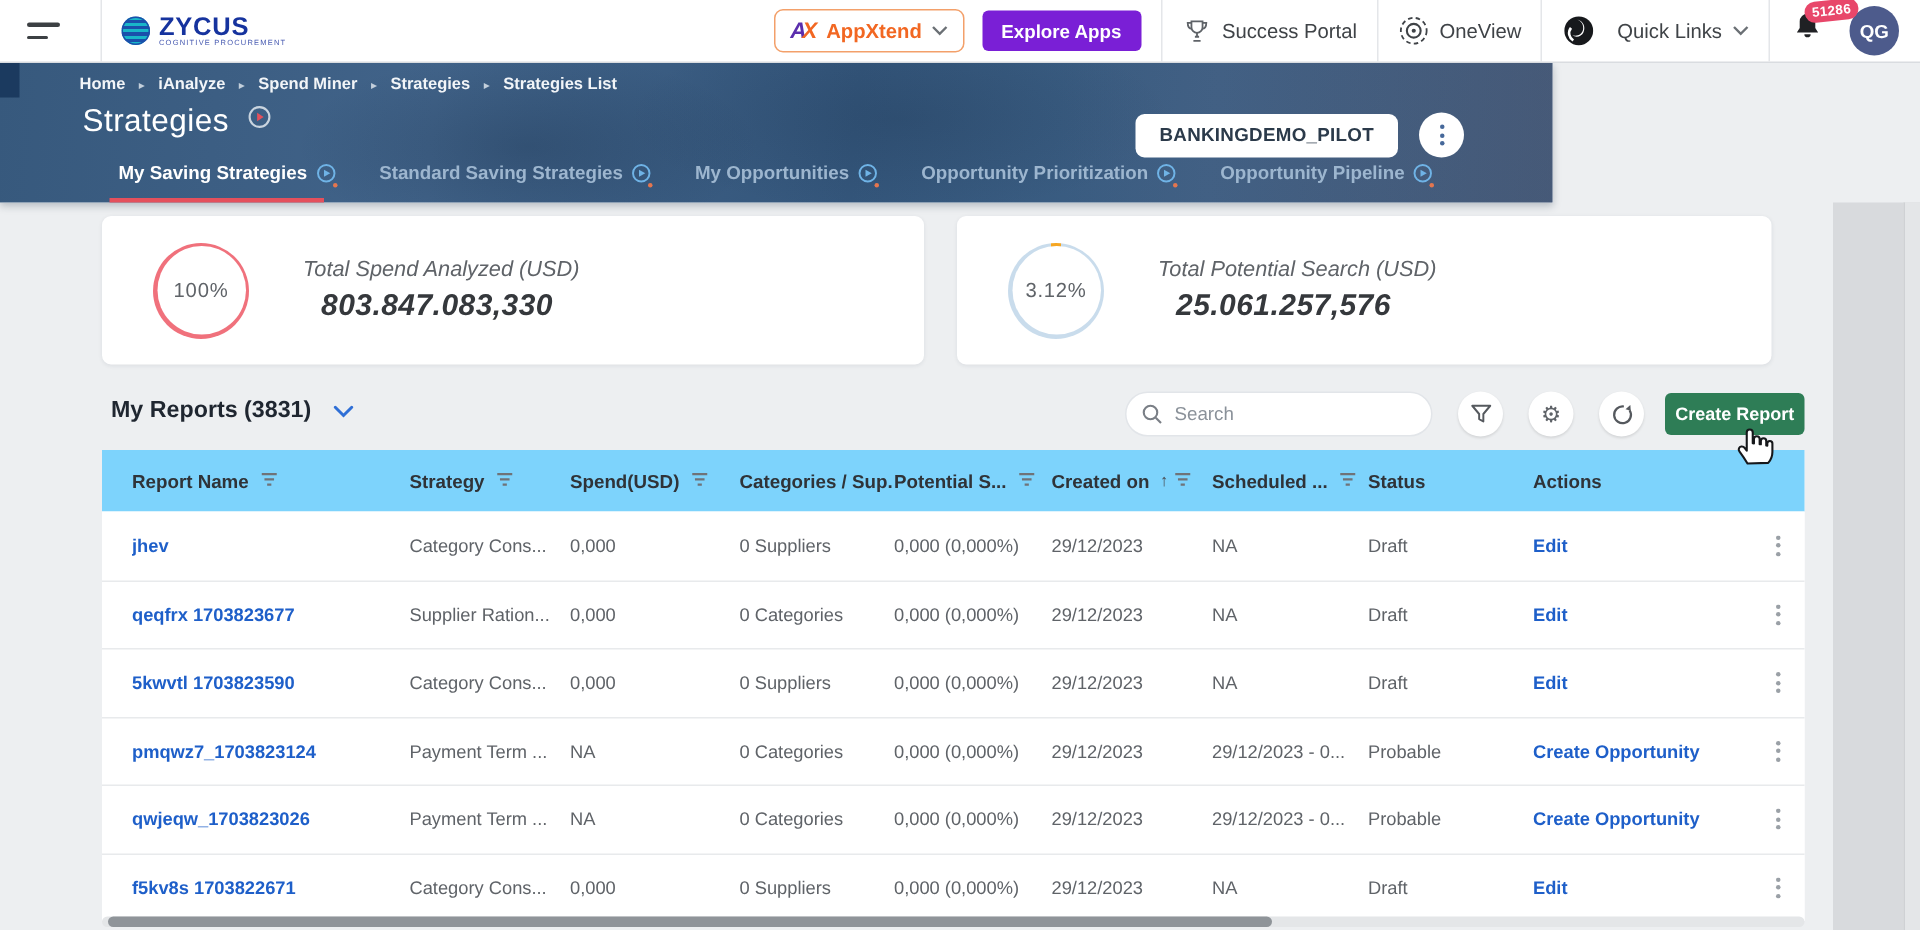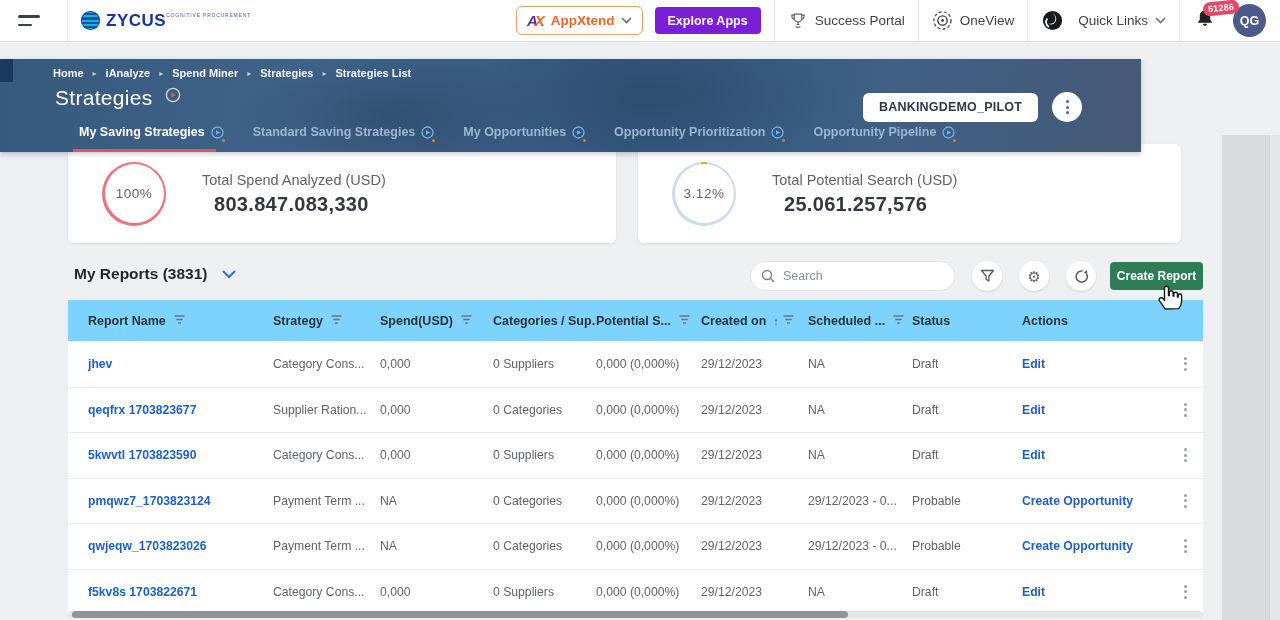--- a/index.html
+++ b/index.html
@@ -14,40 +14,40 @@
   
   .topbar{position:absolute;top:0;left:0;width:1280px;height:42px;background:#fff;
     border-bottom:1px solid #d9dce0;display:flex;align-items:center;padding:0 14px 0 18px;z-index:30;}
   .hamburger{display:flex;flex-direction:column;gap:6px;cursor:pointer;margin-right:14px;}
   .hamburger i{display:block;height:2.4px;background:#3c4043;border-radius:2px;}
   .hamburger i:nth-child(1){width:22px;} .hamburger i:nth-child(2){width:14px;}
   .vdiv{width:1px;height:41px;background:#e4e6e9;margin:0 13px;flex:none;}
   .logo{display:flex;align-items:center;gap:6px;}
   .logo-mark{width:19px;height:19px;border-radius:50%;flex:none;
     background:repeating-linear-gradient(0deg,#19b6c9 0 2px,#1a50ab 2px 4.2px);box-shadow:inset 0 0 0 1px #1a50ab;}
-  .logo-text{display:flex;flex-direction:row;line-height:1;}
+  .logo-text{display:flex;flex-direction:column;line-height:1;}
   .logo-text b{font-size:17px;color:#16339e;letter-spacing:.5px;}
   .logo-text small{font-size:5px;color:#4558b0;letter-spacing:.8px;margin-top:1px;}
   .appxtend{margin-left:auto;height:29px;border:1.5px solid #f3a06a;border-radius:6px;
     display:flex;align-items:center;gap:6px;padding:0 10px;cursor:pointer;background:#fff;}
   .ax b{color:#5b2ead;font-style:italic;font-size:15px;} .ax i{color:var(--appxtend-orange);font-style:italic;font-weight:bold;font-size:15px;margin-left:-3px;}
   .ax-label{color:var(--appxtend-orange);font-weight:bold;font-size:13.5px;}
   .explore{margin-left:12px;height:27px;padding:0 13px;background:var(--brand-purple);color:#fff;
     font-weight:bold;font-size:12.5px;border:none;border-radius:4px;cursor:pointer;font-family:inherit;}
   .nav-item{display:flex;align-items:center;gap:7px;font-size:13.5px;color:#3f4347;cursor:pointer;white-space:nowrap;}
   .chev{flex:none;}
   .merlin{margin-right:14px;cursor:pointer;display:flex;}
   .bell-wrap{position:relative;margin-right:6px;cursor:pointer;}
   .badge{position:absolute;top:-6px;left:10px;background:var(--badge-red);color:#fff;font-size:9px;
     font-weight:bold;padding:2px 5px;border-radius:9px;transform:rotate(-6deg);letter-spacing:.2px;}
   .avatar{width:33px;height:33px;border-radius:50%;background:#4d5b8c;color:#fff;font-weight:bold;
     font-size:12.5px;display:flex;align-items:center;justify-content:center;margin-left:10px;cursor:pointer;}
 
   
-  .hero{position:absolute;top:59px;left:0;width:1141px;height:93px;background:
+  .hero{position:absolute;top:42px;left:0;width:1035px;height:93px;background:
     linear-gradient(95deg,#37597d 0%,#416389 28%,#34567b 55%,#3d6085 78%,#355879 100%);
     box-shadow:0 2px 5px rgba(20,40,60,.25);z-index:20;}
   .hero::before{content:'';position:absolute;inset:0;background:
     radial-gradient(220px 90px at 34% 60%,rgba(15,35,60,.25),transparent 70%),
     radial-gradient(260px 90px at 58% 40%,rgba(15,35,60,.18),transparent 70%);}
   .hero::after{content:'';position:absolute;top:0;right:0;bottom:0;width:330px;
     background:linear-gradient(90deg,transparent,rgba(130,95,115,.22));}
   .corner{position:absolute;left:0;top:0;width:13px;height:23px;background:#1b3a5f;z-index:2;}
   .breadcrumb{position:absolute;top:8px;left:53px;display:flex;align-items:center;gap:9px;z-index:2;}
   .crumb{color:#f2f5f8;font-size:11px;font-weight:bold;cursor:pointer;white-space:nowrap;}
@@ -72,21 +72,21 @@
   
   .content{position:absolute;top:135px;left:0;width:1280px;height:485px;}
   .card{position:absolute;top:9px;height:99px;background:#fff;border-radius:6px;
     box-shadow:0 1px 3px rgba(30,40,60,.08);display:flex;align-items:center;}
   .ring{position:relative;width:64px;height:64px;border-radius:50%;margin-left:34px;flex:none;
     display:flex;align-items:center;justify-content:center;}
   .ring::before{content:'';position:absolute;inset:2.5px;background:#fff;border-radius:50%;}
   .ring span{position:relative;z-index:1;font-size:13.5px;color:#5f6368;letter-spacing:.5px;}
   .ring-spend{background:var(--ring-red);}
   .ring-savings{background:conic-gradient(from -6deg,var(--arc-orange) 0 12deg,var(--ring-blue) 12deg 360deg);}
-  .card-text{margin-left:36px;}
+  .card-text{margin-left:36px;font-style:italic;}
   .card-label{font-size:14.5px;color:#5f6368;margin-bottom:5px;}
   .card-value{font-size:20px;font-weight:bold;color:#35383c;letter-spacing:.3px;margin-left:12px;}
 
   .reports-title-wrap{position:absolute;top:130px;left:74px;display:flex;align-items:center;gap:14px;cursor:pointer;}
   .reports-title{font-size:15.5px;font-weight:bold;color:#1f2630;}
   .search{position:absolute;top:126px;left:750px;width:205px;height:30px;background:#fff;border-radius:15px;
     border:1px solid #e2e5e9;display:flex;align-items:center;padding:0 10px;gap:8px;}
   .search input{border:none;outline:none;flex:1;font-size:12.5px;color:#3c4043;font-family:inherit;background:transparent;}
   .search input::placeholder{color:#8a9199;}
   .tool-btn{position:absolute;top:126px;width:30px;height:30px;border-radius:50%;background:#fff;

